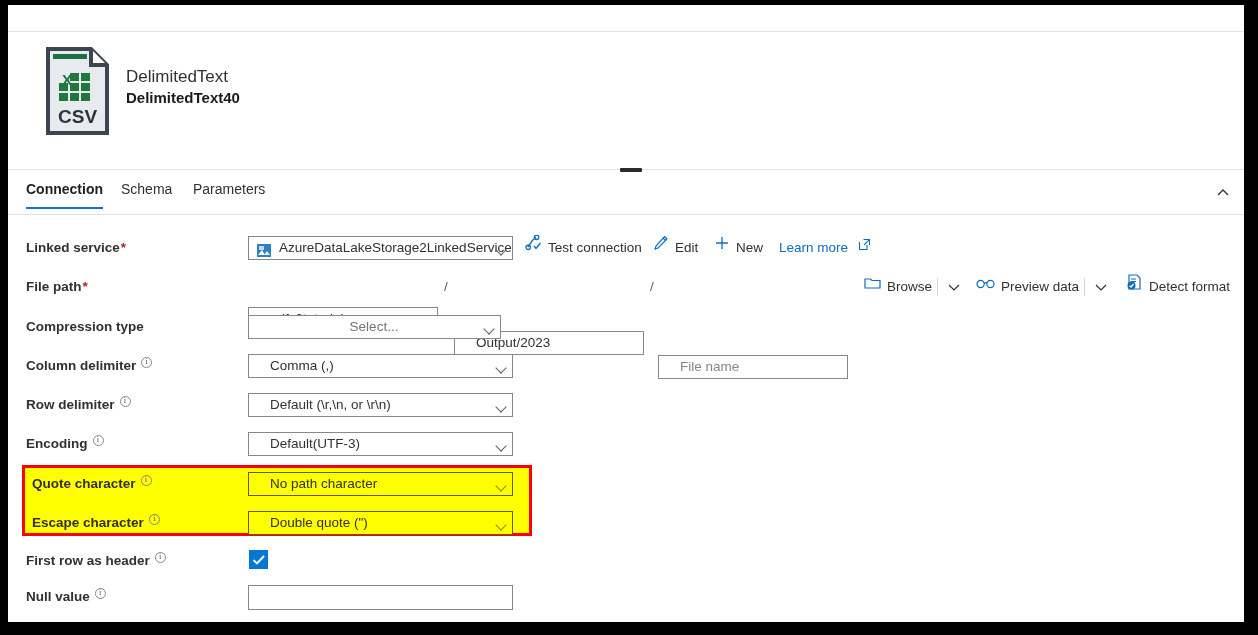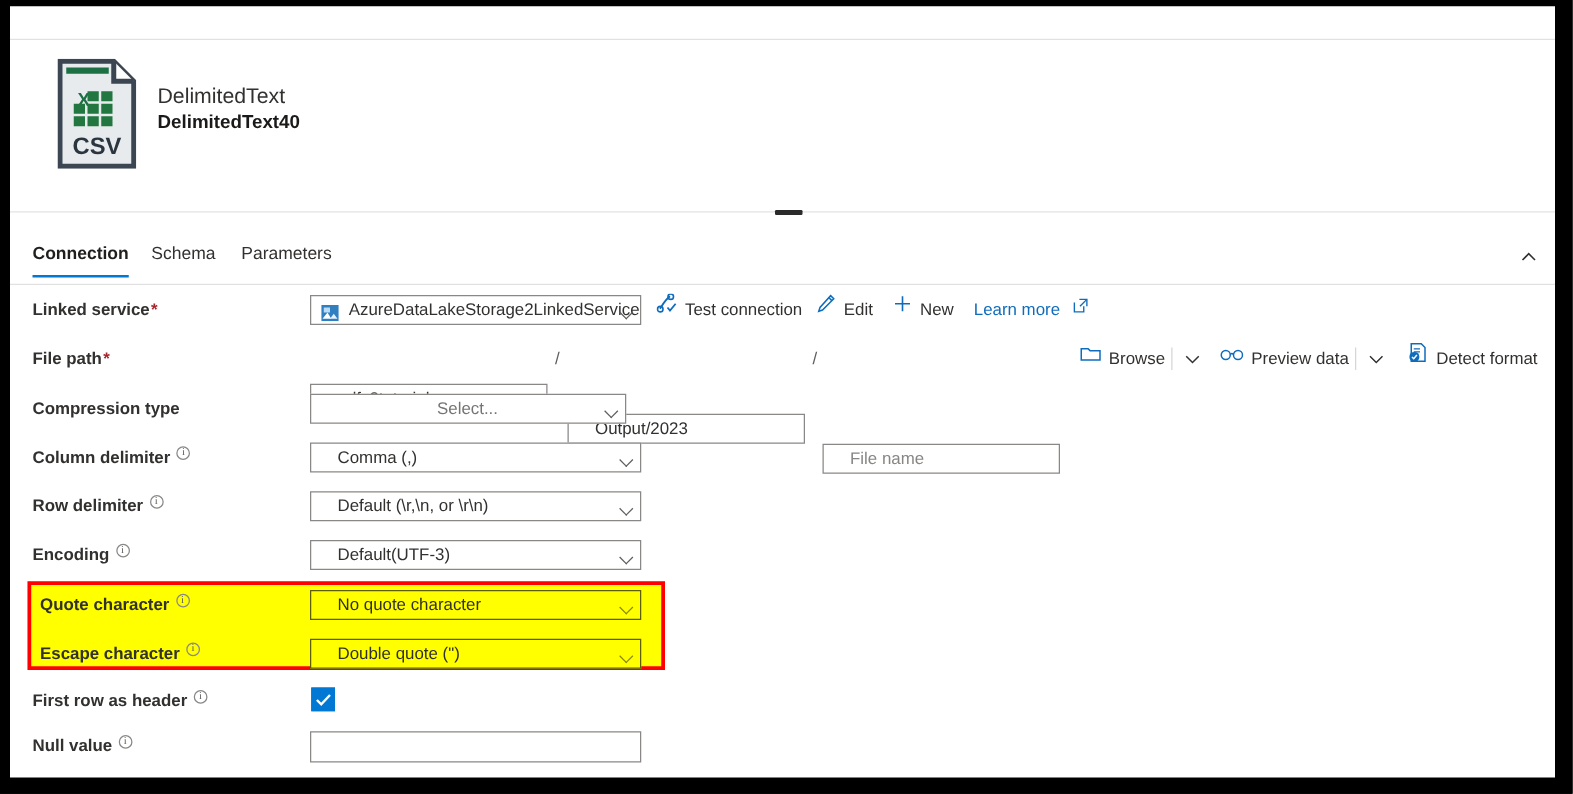--- a/index.html
+++ b/index.html
@@ -38,21 +38,21 @@
   .grip {
     position: absolute; left: 612px; top: 163px;
     width: 22px; height: 4px; background: #2b2b2b; border-radius: 1px; z-index: 4;
   }
   .hr-tabs-top {
     position: absolute; left: 0; top: 164px; width: 1236px; height: 1px; background: #e3e3e3;
   }
 
   
   .tabbar {
-    position: absolute; left: 0; top: 178px; width: 1236px; height: 45px;
+    position: absolute; left: 0; top: 165px; width: 1236px; height: 45px;
     border-bottom: 1px solid #e1e1e1; background: #fff;
   }
   .tab {
     position: absolute; top: 11px; font-size: 14px; color: #323130;
     padding-bottom: 10px; cursor: pointer; white-space: nowrap;
   }
   .tab.active { font-weight: bold; color: #201f1e; border-bottom: 2px solid #0078d4; }
   .tab-connection { left: 18px; }
   .tab-schema { left: 113px; }
   .tab-parameters { left: 185px; }
@@ -321,21 +321,21 @@
         </div>
       </div>
 
       <div class="highlight-box" style="top:250px;"></div>
 
       <div class="hl-row" style="left:14px;top:257px;">
         <div class="lbl">
           <span>Quote character</span><span class="info-i"></span>
         </div>
         <div class="ctrl select" style="left:226px;width:265px;">
-          <span>No quote character</span>
+          <span>No path character</span>
           <span class="chev"></span>
         </div>
       </div>
 
       <div class="hl-row" style="left:14px;top:296px;">
         <div class="lbl">
           <span>Escape character</span><span class="info-i"></span>
         </div>
         <div class="ctrl select" style="left:226px;width:265px;">
           <span>Double quote (")</span>

